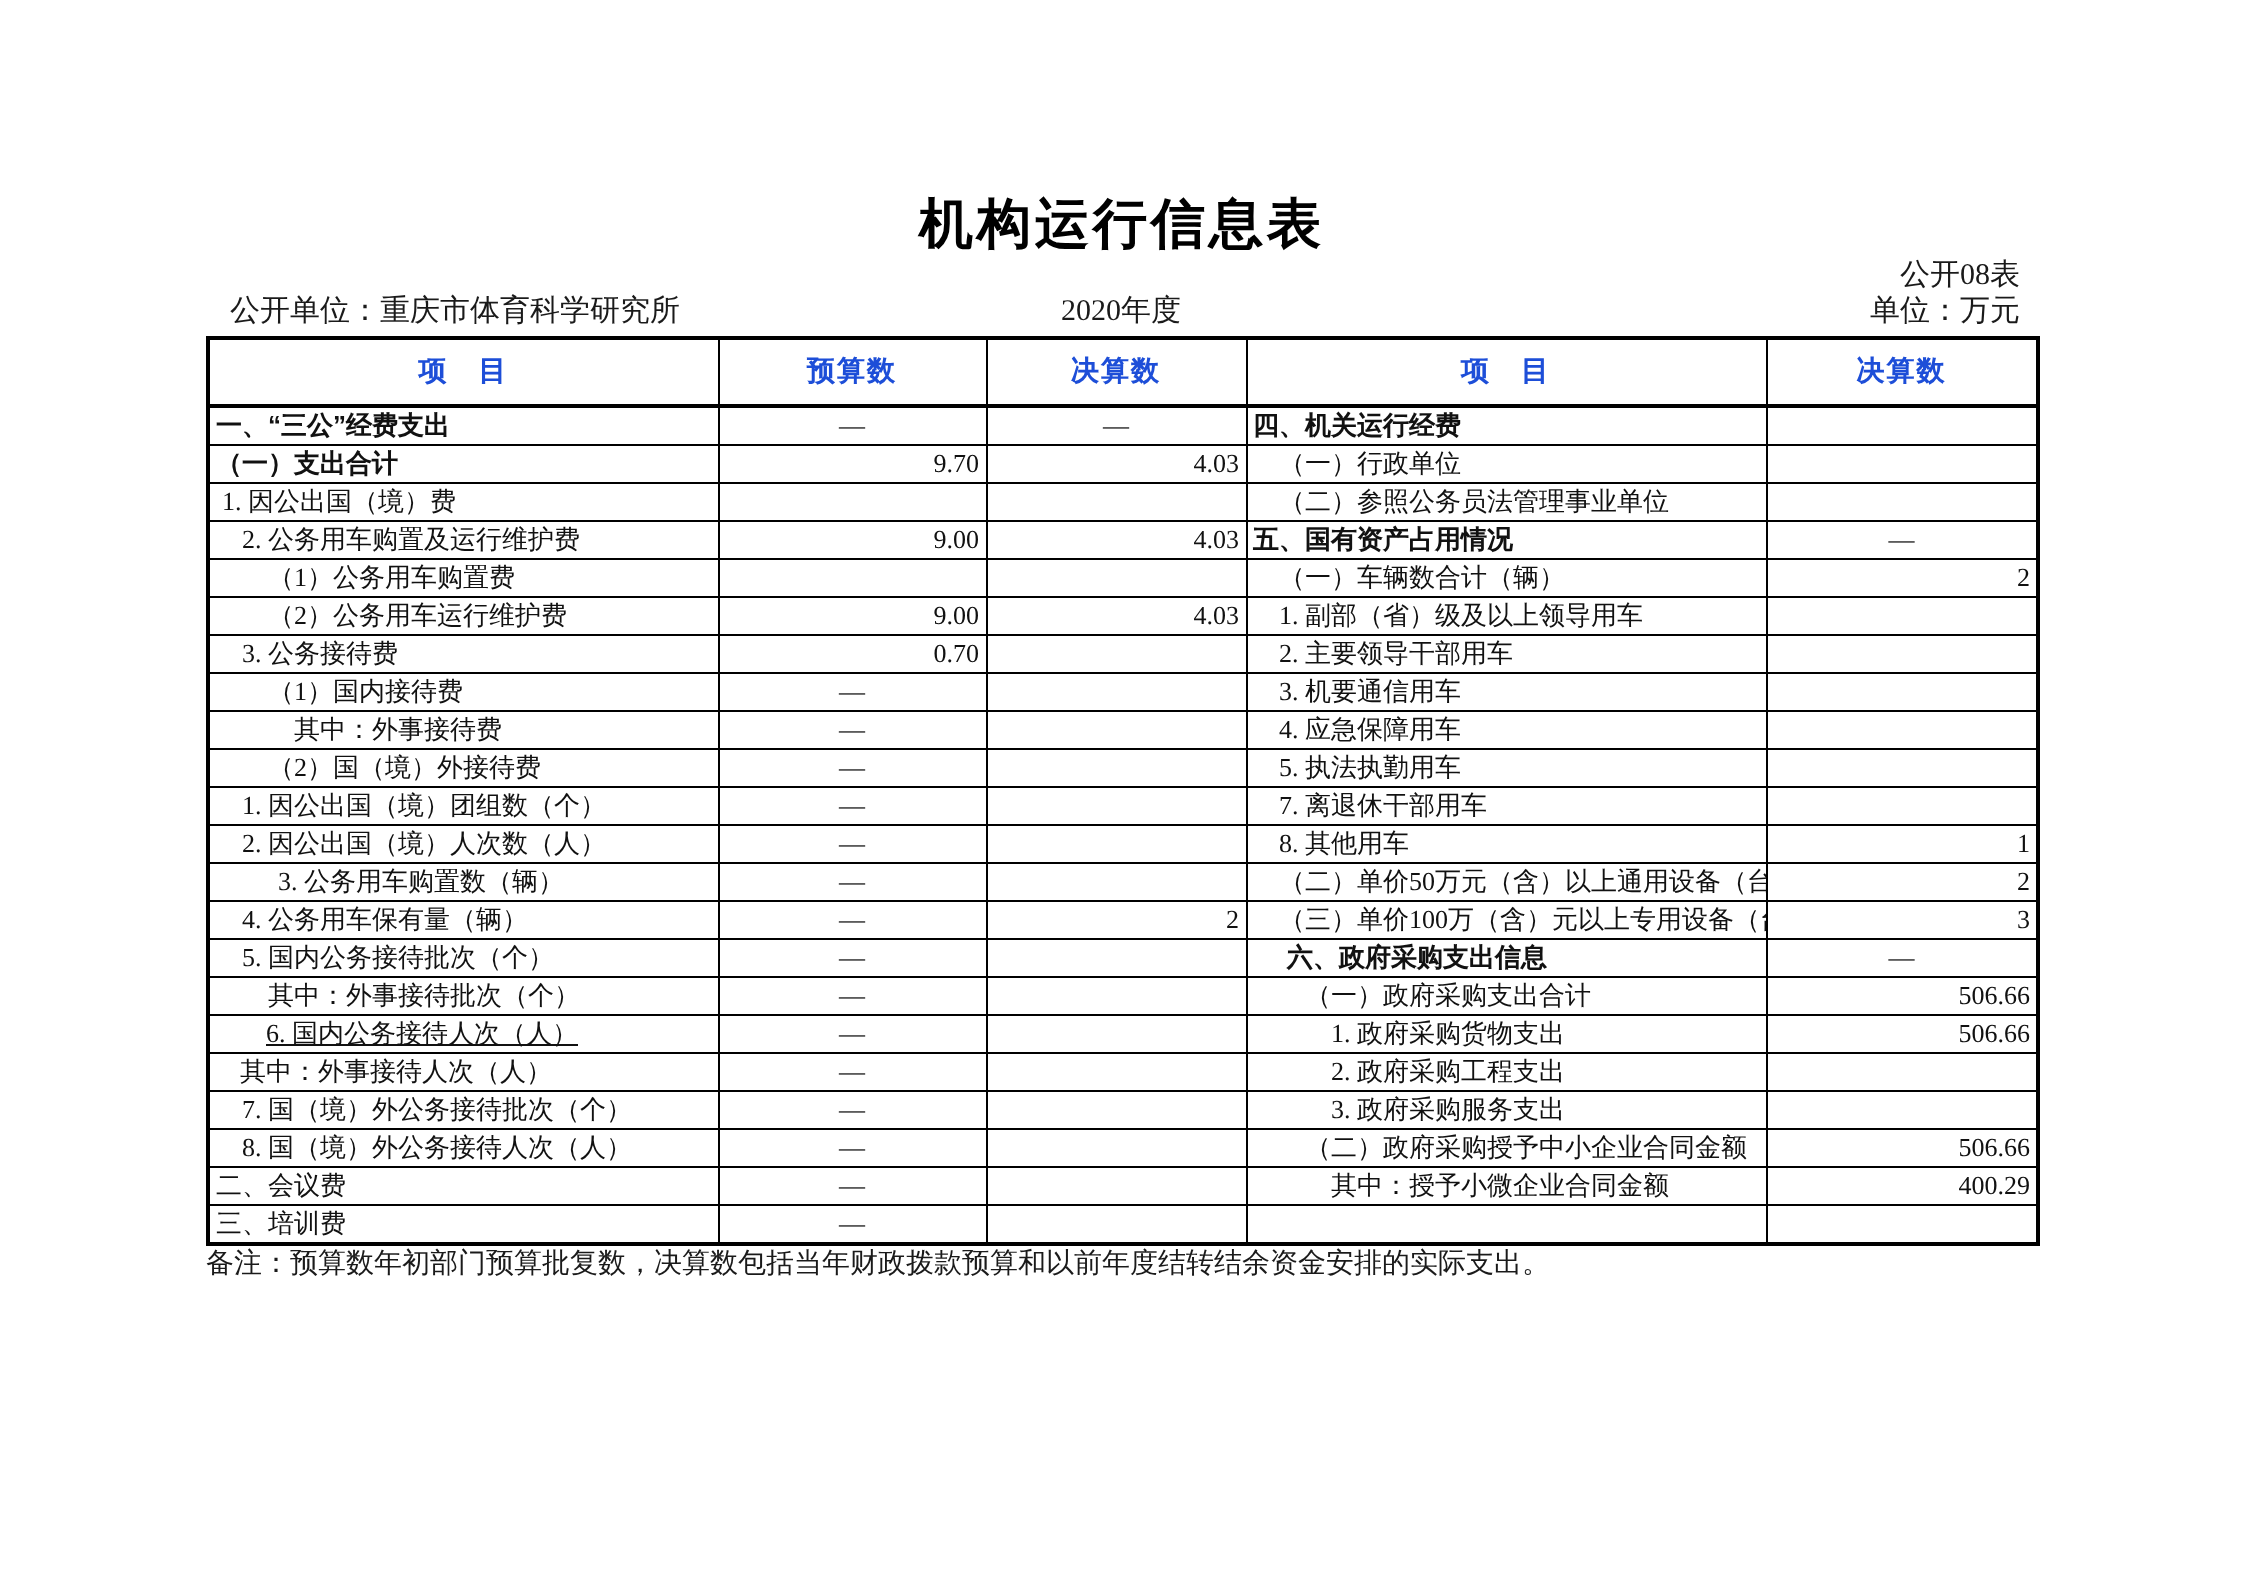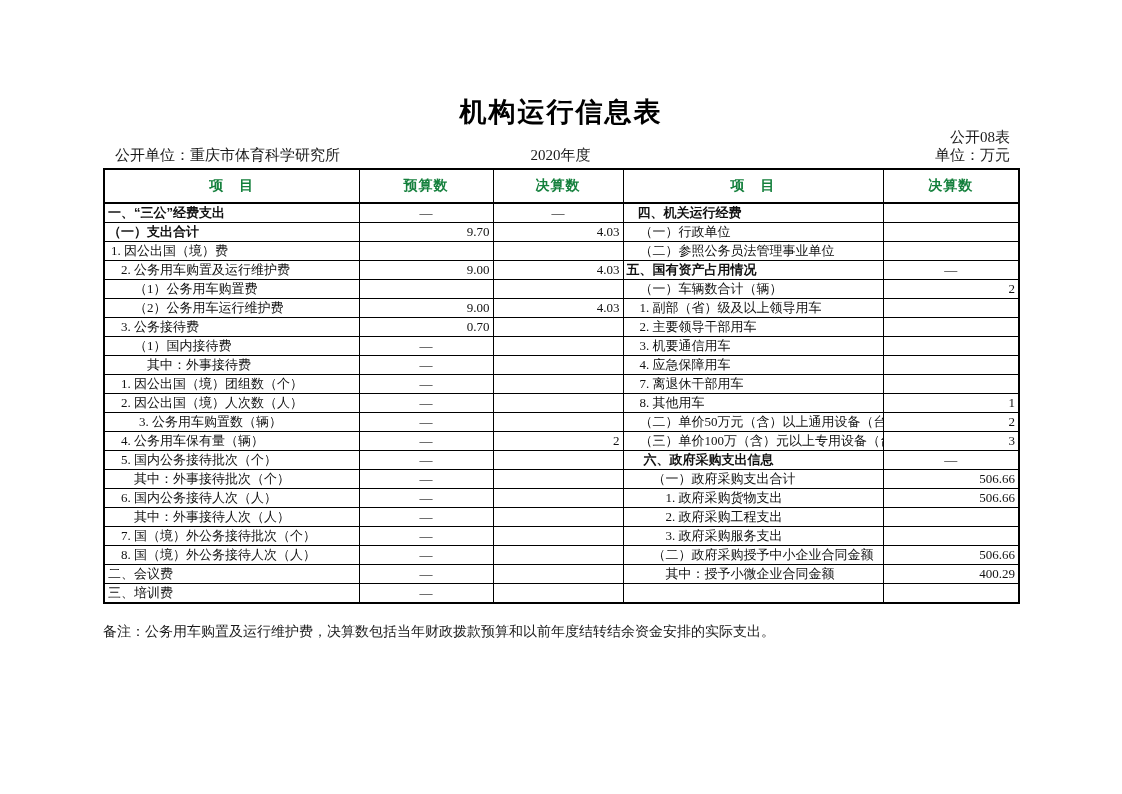--- a/index.html
+++ b/index.html
@@ -45,21 +45,21 @@
     padding: 0 3px;
     color: #111;
   }
   table.main thead th {
     height: 34px;
     border-bottom: 2px solid #000;
     font-family: "Liberation Sans", "DejaVu Sans", sans-serif;
     font-weight: bold; font-size: 14px;
     text-align: center;
     letter-spacing: 1px;
-    color: #15803d;
+    color: #1d4ed8;
   }
   td.bold {
     font-family: "Liberation Sans", "DejaVu Sans", sans-serif;
     font-weight: bold;
     color: #000;
   }
   td.small { font-size: 11.5px; }
   td.num { text-align: right; padding-right: 4px; }
   td.dash { text-align: center; }
   .note {
@@ -95,21 +95,21 @@
       <th>决算数</th>
       <th>项　目</th>
       <th>决算数</th>
     </tr>
   </thead>
   <tbody>
       <tr>
         <td class="bold " style="padding-left: 3px;">一、“三公”经费支出</td>
         <td class="dash">—</td>
         <td class="dash">—</td>
-        <td class="bold " style="padding-left: 14px;">四、机关运行经费</td>
+        <td class="bold " style="padding-left: 3px;">四、机关运行经费</td>
         <td class="num"></td>
       </tr>
       <tr>
         <td class="bold " style="padding-left: 3px;">（一）支出合计</td>
         <td class="num">9.70</td>
         <td class="num">4.03</td>
         <td class="" style="padding-left: 16px;">（一）行政单位</td>
         <td class="num"></td>
       </tr>
       <tr>
@@ -155,20 +155,27 @@
         <td class="num"></td>
       </tr>
       <tr>
         <td class="" style="padding-left: 42px;">其中：外事接待费</td>
         <td class="dash">—</td>
         <td class="num"></td>
         <td class="" style="padding-left: 16px;">4. 应急保障用车</td>
         <td class="num"></td>
       </tr>
       <tr>
+        <td class="" style="padding-left: 29px;">（2）国（境）外接待费</td>
+        <td class="dash">—</td>
+        <td class="num"></td>
+        <td class="" style="padding-left: 16px;">5. 执法执勤用车</td>
+        <td class="num"></td>
+      </tr>
+      <tr>
         <td class="" style="padding-left: 16px;">1. 因公出国（境）团组数（个）</td>
         <td class="dash">—</td>
         <td class="num"></td>
         <td class="" style="padding-left: 16px;">7. 离退休干部用车</td>
         <td class="num"></td>
       </tr>
       <tr>
         <td class="" style="padding-left: 16px;">2. 因公出国（境）人次数（人）</td>
         <td class="dash">—</td>
         <td class="num"></td>
@@ -197,28 +204,28 @@
         <td class="dash">—</td>
       </tr>
       <tr>
         <td class="" style="padding-left: 29px;">其中：外事接待批次（个）</td>
         <td class="dash">—</td>
         <td class="num"></td>
         <td class="" style="padding-left: 29px;">（一）政府采购支出合计</td>
         <td class="num">506.66</td>
       </tr>
       <tr>
-        <td class="" style="padding-left: 16px;">6. 国内公务接待人次（人）</td>
+        <td class="" style="padding-left: 28px; text-decoration: underline;">6. 国内公务接待人次（人）</td>
         <td class="dash">—</td>
         <td class="num"></td>
         <td class="" style="padding-left: 42px;">1. 政府采购货物支出</td>
         <td class="num">506.66</td>
       </tr>
       <tr>
-        <td class="" style="padding-left: 29px;">其中：外事接待人次（人）</td>
+        <td class="" style="padding-left: 15px;">其中：外事接待人次（人）</td>
         <td class="dash">—</td>
         <td class="num"></td>
         <td class="" style="padding-left: 42px;">2. 政府采购工程支出</td>
         <td class="num"></td>
       </tr>
       <tr>
         <td class="" style="padding-left: 16px;">7. 国（境）外公务接待批次（个）</td>
         <td class="dash">—</td>
         <td class="num"></td>
         <td class="" style="padding-left: 42px;">3. 政府采购服务支出</td>
@@ -241,13 +248,13 @@
       <tr>
         <td class="" style="padding-left: 3px;">三、培训费</td>
         <td class="dash">—</td>
         <td class="num"></td>
         <td class="" style="padding-left: 3px;"></td>
         <td class="num"></td>
       </tr>
     </tbody>
 </table>
 
-<div class="note">备注：公务用车购置及运行维护费，决算数包括当年财政拨款预算和以前年度结转结余资金安排的实际支出。</div>
+<div class="note">备注：预算数年初部门预算批复数，决算数包括当年财政拨款预算和以前年度结转结余资金安排的实际支出。</div>
 
 </body></html>

